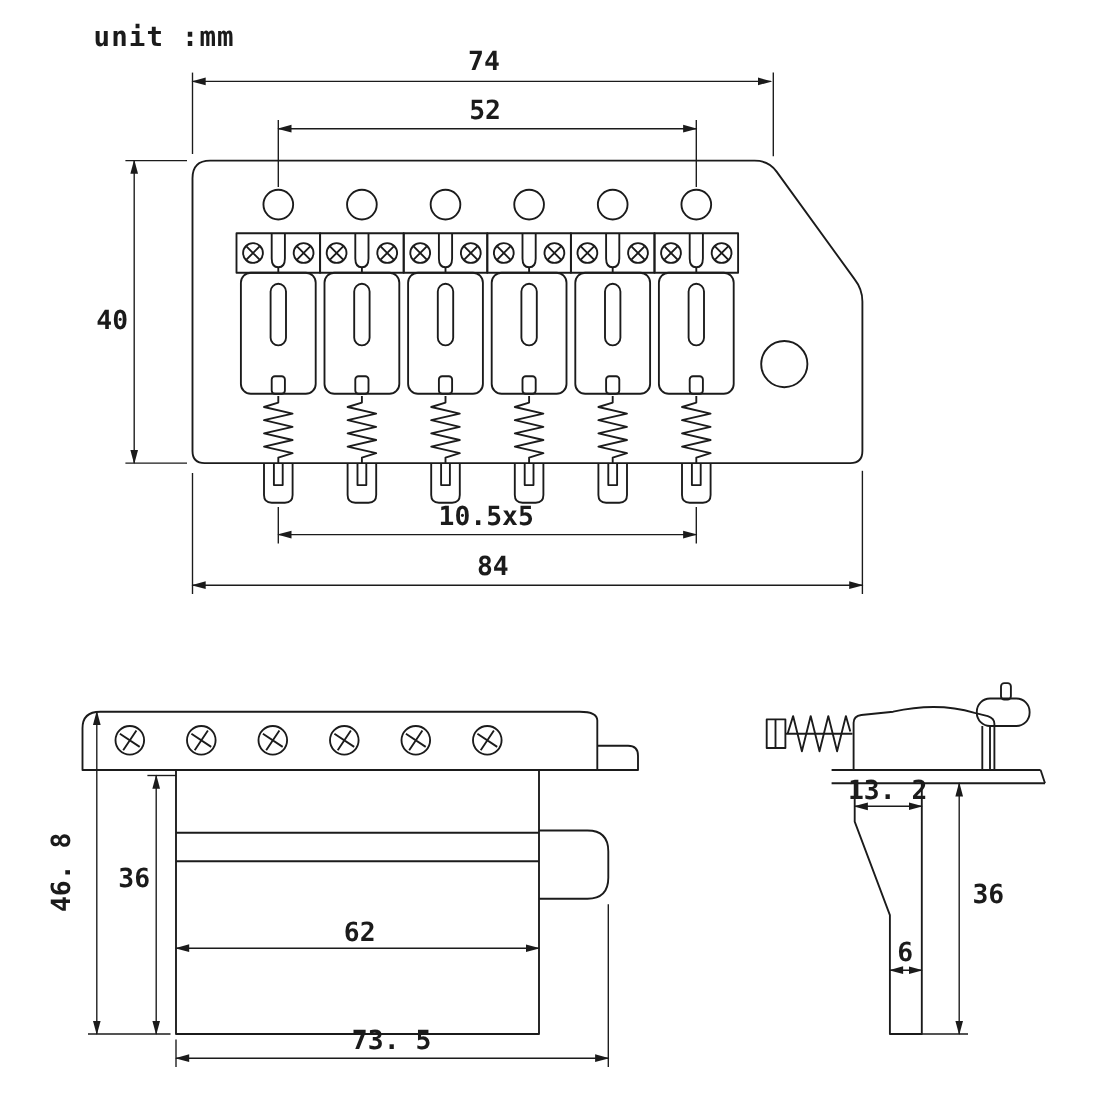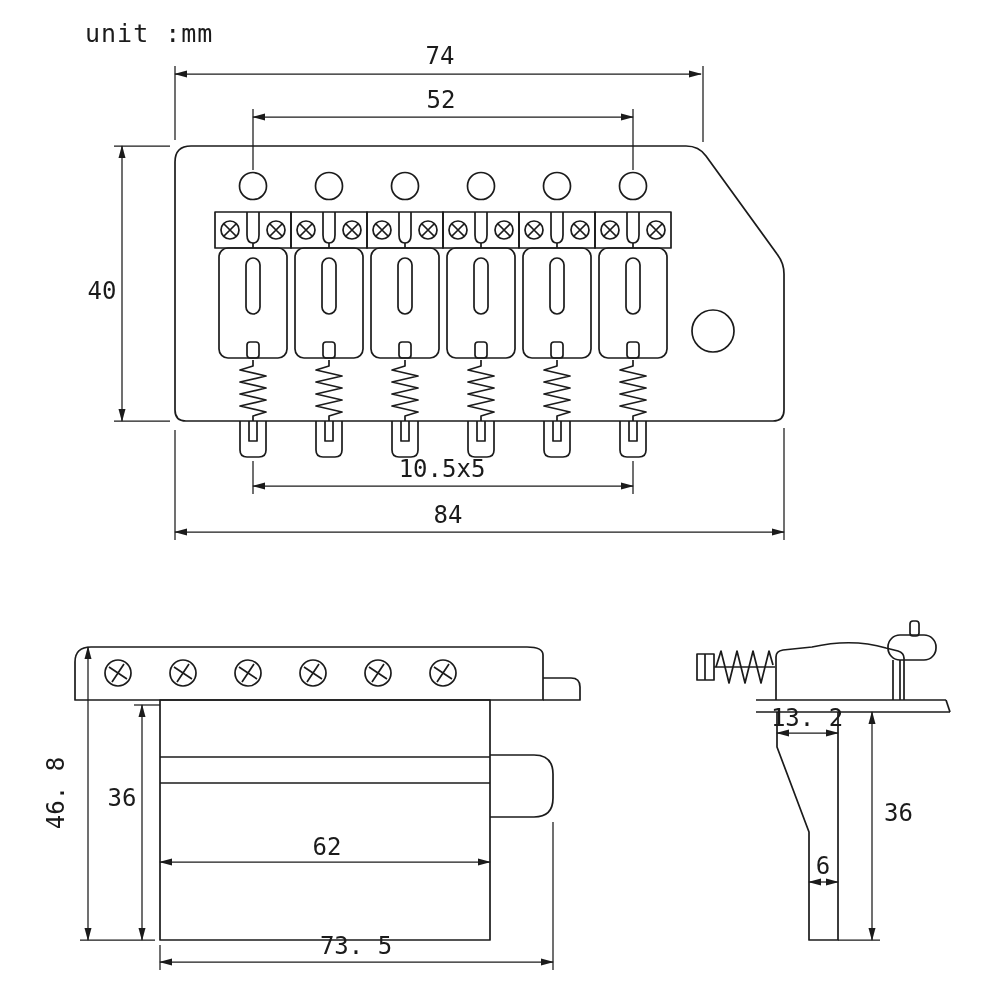--- a/index.html
+++ b/index.html
@@ -1,16 +1,16 @@
 <!DOCTYPE html>
 <html><head>
 <meta charset="utf-8">
 <style>
   html,body{margin:0;padding:0;background:#ffffff;}
-  .page{width:1001px;height:1001px;background:#ffffff;position:relative;overflow:hidden;}
+  .page{width:1001px;height:1001px;background:#ffffff;position:relative;overflow:hidden;font-weight:bold;}
   svg{display:block;}
   .s{stroke:#1b1b1b;fill:none;stroke-width:1.7;stroke-linejoin:round;stroke-linecap:butt;}
   .d{stroke:#1b1b1b;fill:none;stroke-width:1.25;}
   text{fill:#1b1b1b;stroke:none;font-family:"DejaVu Sans Mono","Liberation Mono",monospace;font-size:24px;}
   .unit{font-size:25px;letter-spacing:1px;}
 </style>
 </head>
 <body>
 
 <div class="page">

